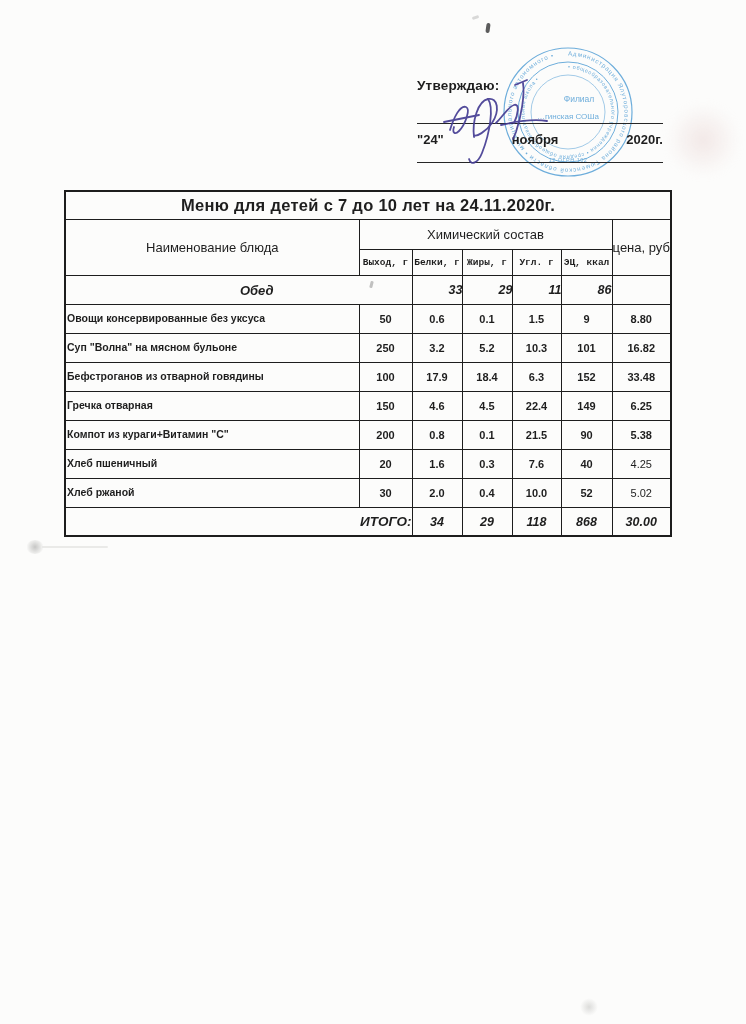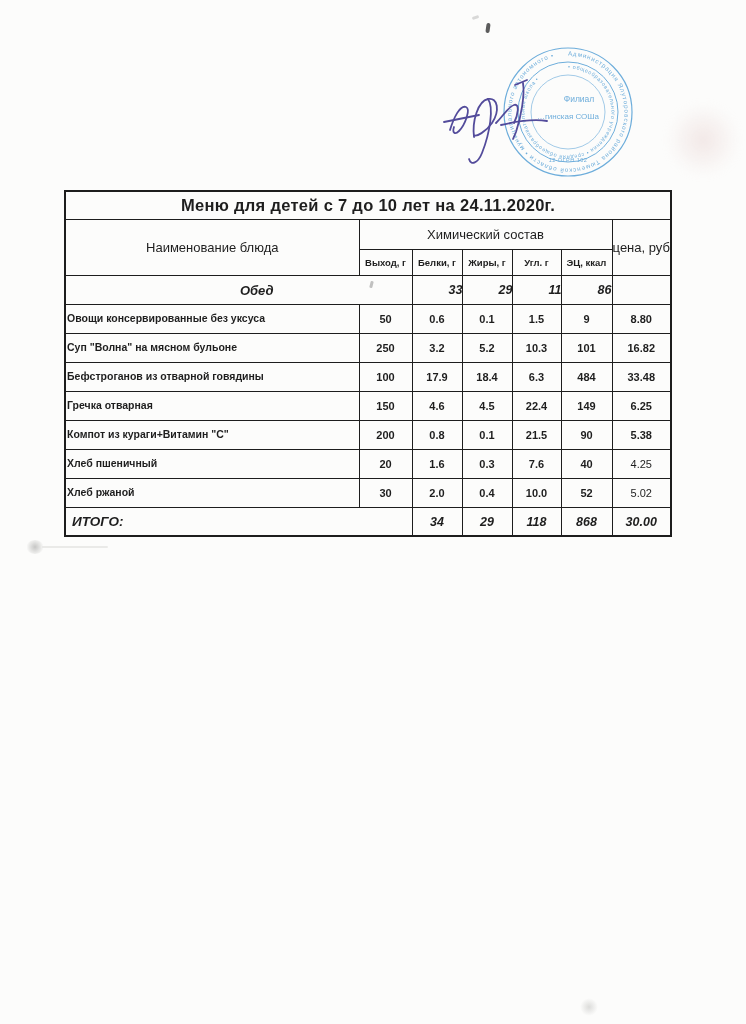--- a/index.html
+++ b/index.html
@@ -34,31 +34,31 @@
 
   
   .menu{
     position:absolute;left:64px;top:190px;
     border-collapse:collapse;table-layout:fixed;width:607px;
     border:2px solid #1d1d1d;
   }
   .menu td{border:1.5px solid #1d1d1d;text-align:center;vertical-align:middle;padding:0;overflow:hidden;}
   .r-title td{height:27px;font-weight:bold;font-size:16.5px;letter-spacing:.3px;}
   .r-ghead td{height:29px;font-size:13px;font-weight:400;}
-  .r-gsub td{height:25px;font-size:9.5px;font-weight:bold;white-space:nowrap;}
+  .r-gsub td{height:25px;font-size:9.5px;font-weight:bold;white-space:nowrap;font-family:Liberation Mono, monospace;}
   .hdr-name{font-size:10px;font-weight:400;}
   .hdr-price{font-size:10.5px;font-weight:400;line-height:1.2;}
   .r-meal td{height:28px;font-style:italic;font-weight:bold;font-size:12.5px;padding-left:36px;}
   .r-meal .meal-name{font-size:13px;}
   .r-dish td{height:28px;font-weight:bold;font-size:11px;}
   .r-dish .dish-name{text-align:left;padding-left:1px;font-size:10.5px;line-height:1.1;}
   .r-dish:nth-last-child(2) .price-cell,
   .r-dish:nth-last-child(3) .price-cell{font-weight:400;}
   .r-total td{height:27px;font-style:italic;font-weight:bold;font-size:12.5px;}
-  .r-total .total-label{text-align:left;padding-left:6px;font-size:13.5px;margin-top:44px;}
+  .r-total .total-label{text-align:right;padding-left:6px;font-size:13.5px;margin-top:44px;}
 </style>
 </head>
 <body>
 
 <div class="page">
 
   <div class="speck-comma"></div>
   <div class="speck-faint"></div>
   <div class="smudge-left"></div>
   <div class="smudge-left-streak"></div>
@@ -80,20 +80,30 @@
       <textPath href="#ringA">Администрация Ялуторовского района Тюменской области • муниципального автономного •</textPath>
     </text>
     <text fill="#4e9cd4" font-size="5.4" letter-spacing="0.6" font-family="Liberation Sans, sans-serif">
       <textPath href="#ringB">• общеобразовательного учреждения • средняя общеобразовательная школа •</textPath>
     </text>
     <text x="78" y="57" text-anchor="middle" fill="#4e9cd4" font-size="8.5" font-family="Liberation Sans, sans-serif">Филиал</text>
     <text x="67" y="74" text-anchor="middle" fill="#4e9cd4" font-size="8" font-family="Liberation Sans, sans-serif">…гинская СОШа</text>
     <text x="67" y="117" text-anchor="middle" fill="#4e9cd4" font-size="5.5" letter-spacing="0.5" font-family="Liberation Sans, sans-serif">12  ОГРН  102</text>
   </svg>
 
+  <div class="approval">
+    <div class="approve-label">Утверждаю:</div>
+    <div class="sig-line line1"></div>
+    <div class="date-row">
+      <span>"24"</span>
+      <span>ноября</span>
+      <span>2020г.</span>
+    </div>
+    <div class="sig-line line2"></div>
+  </div>
 
   <svg class="sig-svg" width="140" height="95" viewBox="0 0 140 95">
     <g fill="none" stroke="#453d93" stroke-width="1.8" stroke-linecap="round" opacity=".92">
       <path d="M7,54 C11,41 17,29 23,31 C28,33 22,49 16,55 C12,59 9,57 11,51"></path>
       <path d="M1,46 L36,39"></path>
       <path d="M31,61 C29,45 35,25 45,23 C55,21 57,35 49,47 C43,56 33,61 31,59"></path>
       <path d="M45,23 C51,31 47,57 39,77 C35,87 28,90 26,83"></path>
       <path d="M53,47 C61,39 65,31 71,29 C77,27 75,39 71,47"></path>
       <path d="M80,7 C82,19 78,41 73,56 L70,63"></path>
       <path d="M72,9 L84,4"></path>
@@ -152,21 +162,21 @@
         <td>10.3</td>
         <td>101</td>
         <td class="price-cell">16.82</td>
       </tr>
       <tr class="r-dish">
         <td class="dish-name">Бефстроганов из отварной говядины</td>
         <td>100</td>
         <td>17.9</td>
         <td>18.4</td>
         <td>6.3</td>
-        <td>484</td>
+        <td>152</td>
         <td class="price-cell">33.48</td>
       </tr>
       <tr class="r-dish">
         <td class="dish-name">Гречка отварная</td>
         <td>150</td>
         <td>4.6</td>
         <td>4.5</td>
         <td>22.4</td>
         <td>149</td>
         <td class="price-cell">6.25</td>

